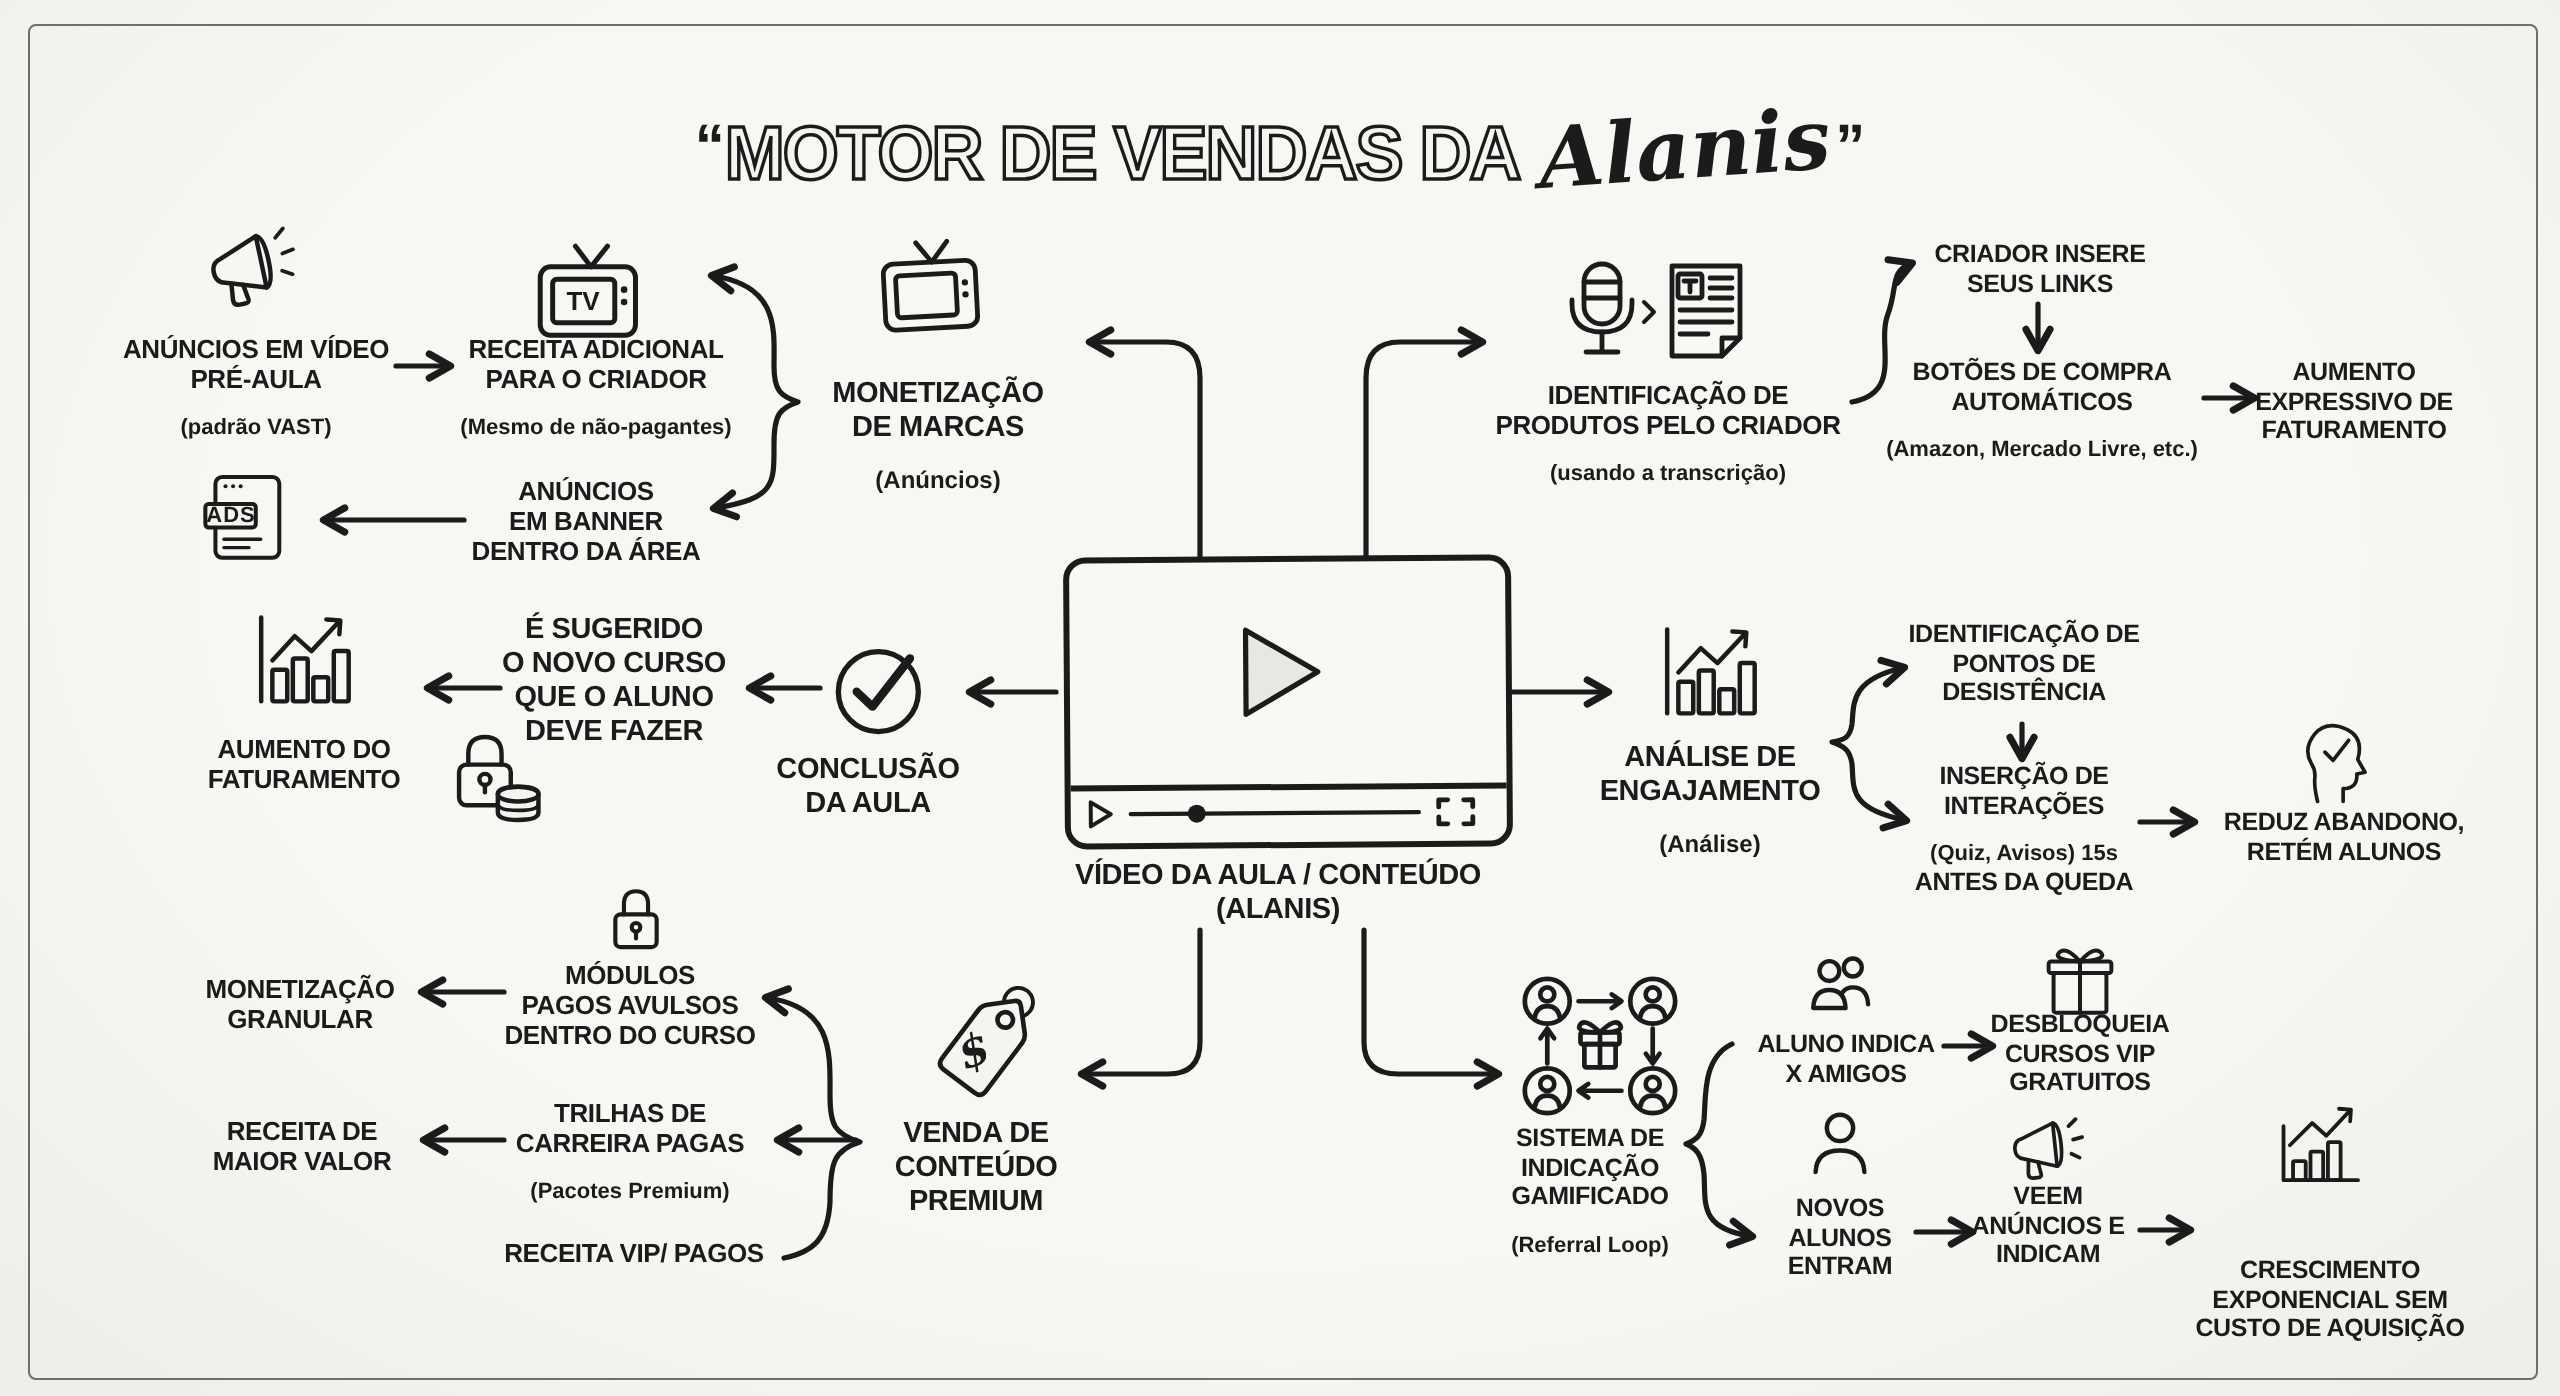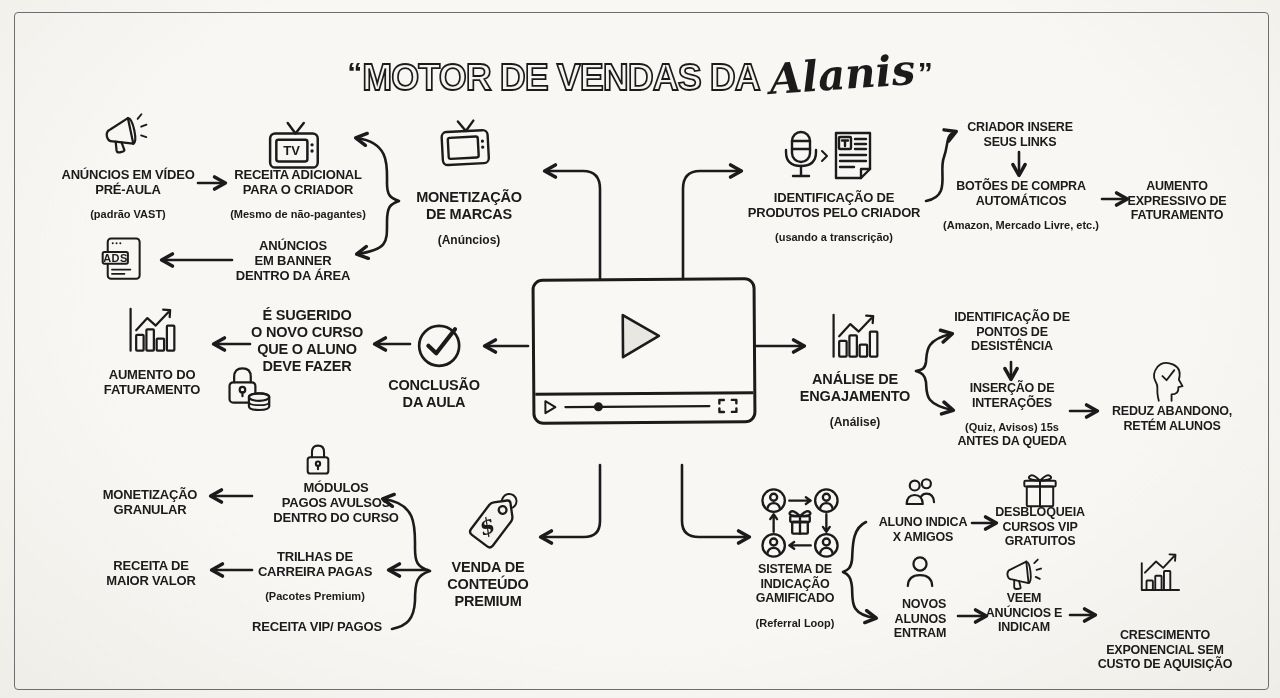--- a/index.html
+++ b/index.html
@@ -384,20 +384,24 @@
 O NOVO CURSO
 QUE O ALUNO
 DEVE FAZER</div>
   </div>
 
   <div class="node f14" style="left:434px;top:377px;">
     <div class="lbl">CONCLUSÃO
 DA AULA</div>
   </div>
 
+  <div class="node f14" style="left:639px;top:430px;">
+    <div class="lbl">VÍDEO DA AULA / CONTEÚDO
+(ALANIS)</div>
+  </div>
 
   <div class="node f14" style="left:855px;top:371px;">
     <div class="lbl">ANÁLISE DE
 ENGAJAMENTO</div>
     <div class="sub" style="font-size:12px;">(Análise)</div>
   </div>
 
   <div class="node f12" style="left:1012px;top:310px;">
     <div class="lbl">IDENTIFICAÇÃO DE
 PONTOS DE
@@ -414,21 +418,21 @@
   <div class="node f12" style="left:1172px;top:404px;">
     <div class="lbl">REDUZ ABANDONO,
 RETÉM ALUNOS</div>
   </div>
 
   <div class="node" style="left:150px;top:487px;">
     <div class="lbl">MONETIZAÇÃO
 GRANULAR</div>
   </div>
 
-  <div class="node" style="left:315px;top:480px;margin-left:21px;">
+  <div class="node" style="left:315px;top:480px;">
     <div class="lbl">MÓDULOS
 PAGOS AVULSOS
 DENTRO DO CURSO</div>
   </div>
 
   <div class="node" style="left:151px;top:558px;">
     <div class="lbl">RECEITA DE
 MAIOR VALOR</div>
   </div>
 
@@ -459,21 +463,21 @@
     <div class="lbl">ALUNO INDICA
 X AMIGOS</div>
   </div>
 
   <div class="node f12" style="left:1040px;top:505px;">
     <div class="lbl">DESBLOQUEIA
 CURSOS VIP
 GRATUITOS</div>
   </div>
 
-  <div class="node f12" style="left:920px;top:597px;text-align:right;">
+  <div class="node f12" style="left:920px;top:597px;">
     <div class="lbl">NOVOS
 ALUNOS
 ENTRAM</div>
   </div>
 
   <div class="node f12" style="left:1024px;top:591px;">
     <div class="lbl">VEEM
 ANÚNCIOS E
 INDICAM</div>
   </div>

